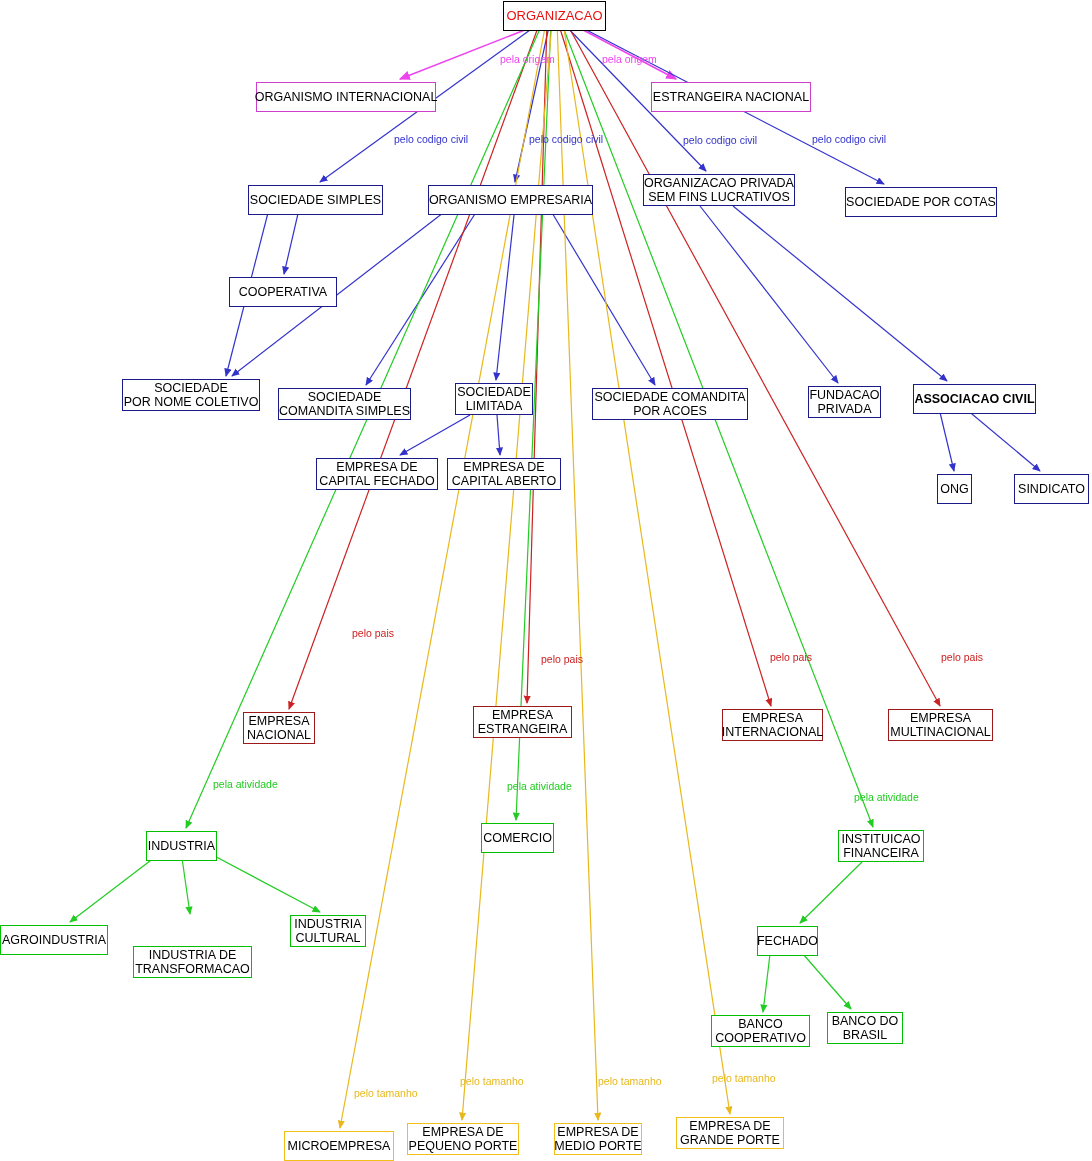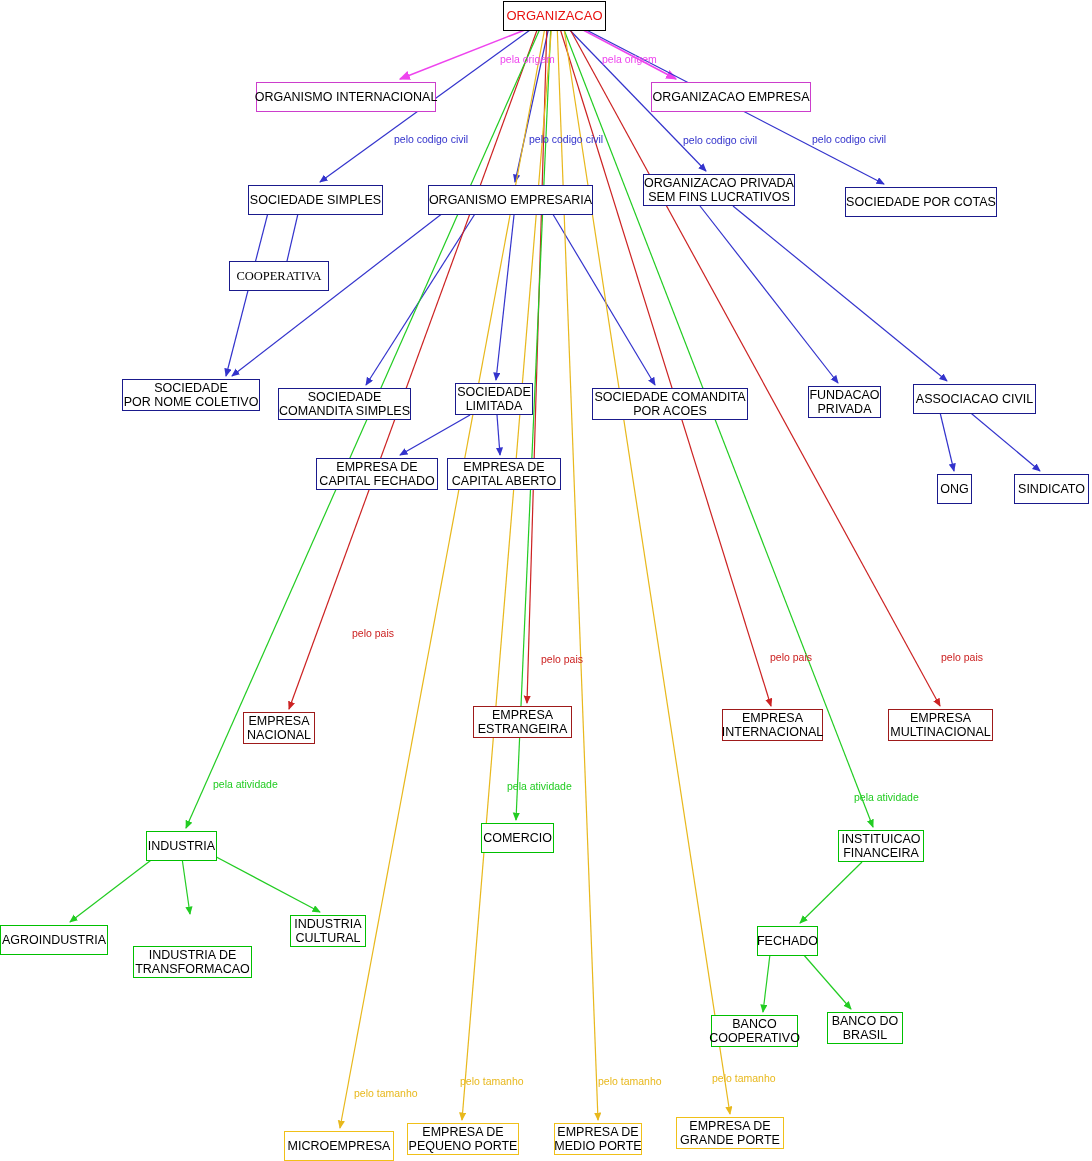--- a/index.html
+++ b/index.html
@@ -75,38 +75,38 @@
       <line x1="862" y1="862" x2="800" y2="923" stroke="#22cc22" stroke-width="1.2" marker-end="url(#ah-green)"></line>
       <line x1="771" y1="946" x2="763" y2="1012" stroke="#22cc22" stroke-width="1.2" marker-end="url(#ah-green)"></line>
       <line x1="796" y1="946" x2="851" y2="1009" stroke="#22cc22" stroke-width="1.2" marker-end="url(#ah-green)"></line>
       <line x1="546" y1="22" x2="340" y2="1128" stroke="#e8b81c" stroke-width="1.2" marker-end="url(#ah-gold)"></line>
       <line x1="552" y1="22" x2="462" y2="1120" stroke="#e8b81c" stroke-width="1.2" marker-end="url(#ah-gold)"></line>
       <line x1="557" y1="22" x2="598" y2="1120" stroke="#e8b81c" stroke-width="1.2" marker-end="url(#ah-gold)"></line>
       <line x1="563" y1="22" x2="730" y2="1114" stroke="#e8b81c" stroke-width="1.2" marker-end="url(#ah-gold)"></line>
     </svg>
 <div class="node root" style="left: 503px; top: 1px; width: 103px; height: 19px;">ORGANIZACAO</div>
     <div class="node magenta" style="left: 256px; top: 82px; width: 180px; height: 20px;">ORGANISMO INTERNACIONAL</div>
-    <div class="node magenta" style="left: 651px; top: 82px; width: 160px; height: 20px;">ORGANIZACAO EMPRESA</div>
+    <div class="node magenta" style="left: 651px; top: 82px; width: 160px; height: 20px;">ESTRANGEIRA NACIONAL</div>
     <div class="node blue" style="left: 248px; top: 185px; width: 135px; height: 20px;">SOCIEDADE SIMPLES</div>
     <div class="node blue" style="left: 428px; top: 185px; width: 165px; height: 20px;">ORGANISMO EMPRESARIA</div>
     <div class="node blue" style="left: 643px; top: 174px; width: 152px; height: 32px;">ORGANIZACAO PRIVADA
 SEM FINS LUCRATIVOS</div>
     <div class="node blue" style="left: 845px; top: 187px; width: 152px; height: 20px;">SOCIEDADE POR COTAS</div>
-    <div class="node blue" style="left: 229px; top: 261px; width: 100px; height: 20px; font-family: Liberation Serif, serif;">COOPERATIVA</div>
+    <div class="node blue" style="left: 229px; top: 277px; width: 108px; height: 20px;">COOPERATIVA</div>
     <div class="node blue" style="left: 122px; top: 379px; width: 138px; height: 32px;">SOCIEDADE
 POR NOME COLETIVO</div>
     <div class="node blue" style="left: 278px; top: 388px; width: 133px; height: 32px;">SOCIEDADE
 COMANDITA SIMPLES</div>
     <div class="node blue" style="left: 455px; top: 383px; width: 78px; height: 32px;">SOCIEDADE
 LIMITADA</div>
     <div class="node blue" style="left: 592px; top: 388px; width: 156px; height: 32px;">SOCIEDADE COMANDITA
 POR ACOES</div>
     <div class="node blue" style="left: 808px; top: 386px; width: 73px; height: 32px;">FUNDACAO
 PRIVADA</div>
-    <div class="node blue" style="left: 913px; top: 384px; width: 123px; height: 20px;">ASSOCIACAO CIVIL</div>
+    <div class="node blue" style="left: 913px; top: 384px; width: 123px; height: 20px; font-weight: bold;">ASSOCIACAO CIVIL</div>
     <div class="node blue" style="left: 316px; top: 458px; width: 122px; height: 32px;">EMPRESA DE
 CAPITAL FECHADO</div>
     <div class="node blue" style="left: 447px; top: 458px; width: 114px; height: 32px;">EMPRESA DE
 CAPITAL ABERTO</div>
     <div class="node blue" style="left: 937px; top: 474px; width: 35px; height: 20px;">ONG</div>
     <div class="node blue" style="left: 1014px; top: 474px; width: 75px; height: 20px;">SINDICATO</div>
     <div class="node red" style="left: 243px; top: 712px; width: 72px; height: 32px;">EMPRESA
 NACIONAL</div>
     <div class="node red" style="left: 473px; top: 706px; width: 99px; height: 32px;">EMPRESA
 ESTRANGEIRA</div>
@@ -117,21 +117,21 @@
     <div class="node green" style="left: 146px; top: 831px; width: 71px; height: 20px;">INDUSTRIA</div>
     <div class="node green" style="left: 481px; top: 823px; width: 73px; height: 20px;">COMERCIO</div>
     <div class="node green" style="left: 838px; top: 830px; width: 86px; height: 32px;">INSTITUICAO
 FINANCEIRA</div>
     <div class="node green" style="left: 0px; top: 925px; width: 108px; height: 20px;">AGROINDUSTRIA</div>
     <div class="node green" style="left: 133px; top: 917px; width: 119px; height: 32px; margin-top: 29px;">INDUSTRIA DE
 TRANSFORMACAO</div>
     <div class="node green" style="left: 290px; top: 915px; width: 76px; height: 32px;">INDUSTRIA
 CULTURAL</div>
     <div class="node green" style="left: 757px; top: 926px; width: 61px; height: 20px;">FECHADO</div>
-    <div class="node green" style="left: 711px; top: 1015px; width: 87px; height: 32px;">BANCO
+    <div class="node green" style="left: 711px; top: 1015px; width: 99px; height: 32px;">BANCO
 COOPERATIVO</div>
     <div class="node green" style="left: 827px; top: 1012px; width: 76px; height: 32px;">BANCO DO
 BRASIL</div>
     <div class="node gold" style="left: 284px; top: 1131px; width: 110px; height: 20px;">MICROEMPRESA</div>
     <div class="node gold" style="left: 407px; top: 1123px; width: 112px; height: 32px;">EMPRESA DE
 PEQUENO PORTE</div>
     <div class="node gold" style="left: 554px; top: 1123px; width: 88px; height: 32px;">EMPRESA DE
 MEDIO PORTE</div>
     <div class="node gold" style="left: 676px; top: 1117px; width: 108px; height: 32px;">EMPRESA DE
 GRANDE PORTE</div>

